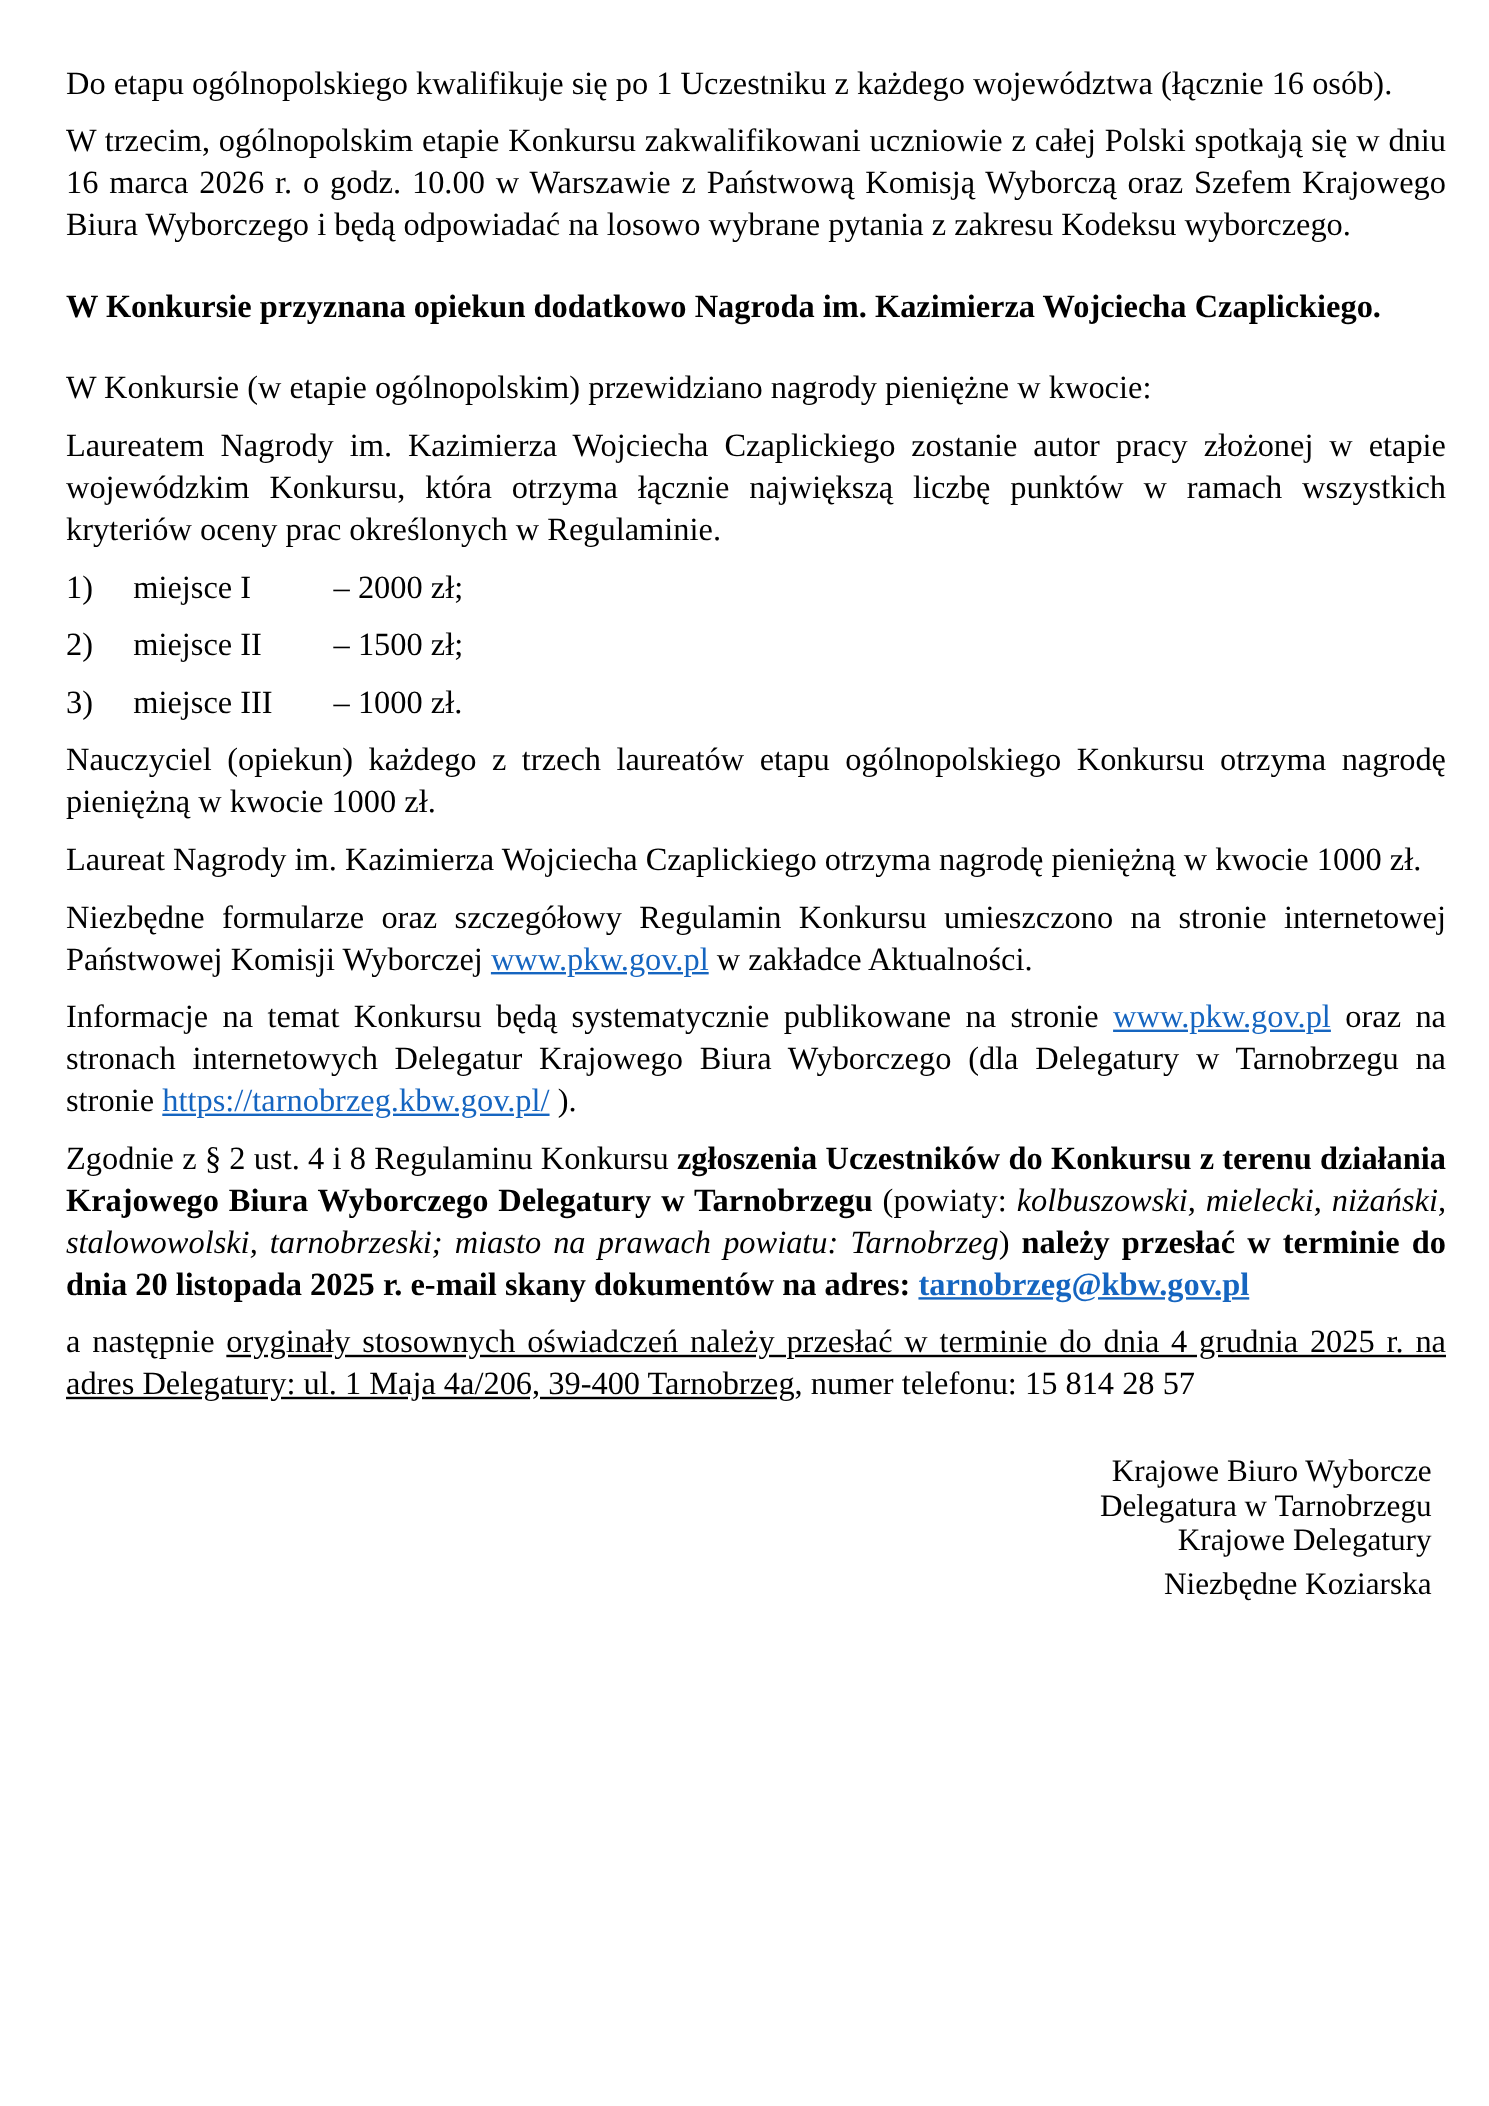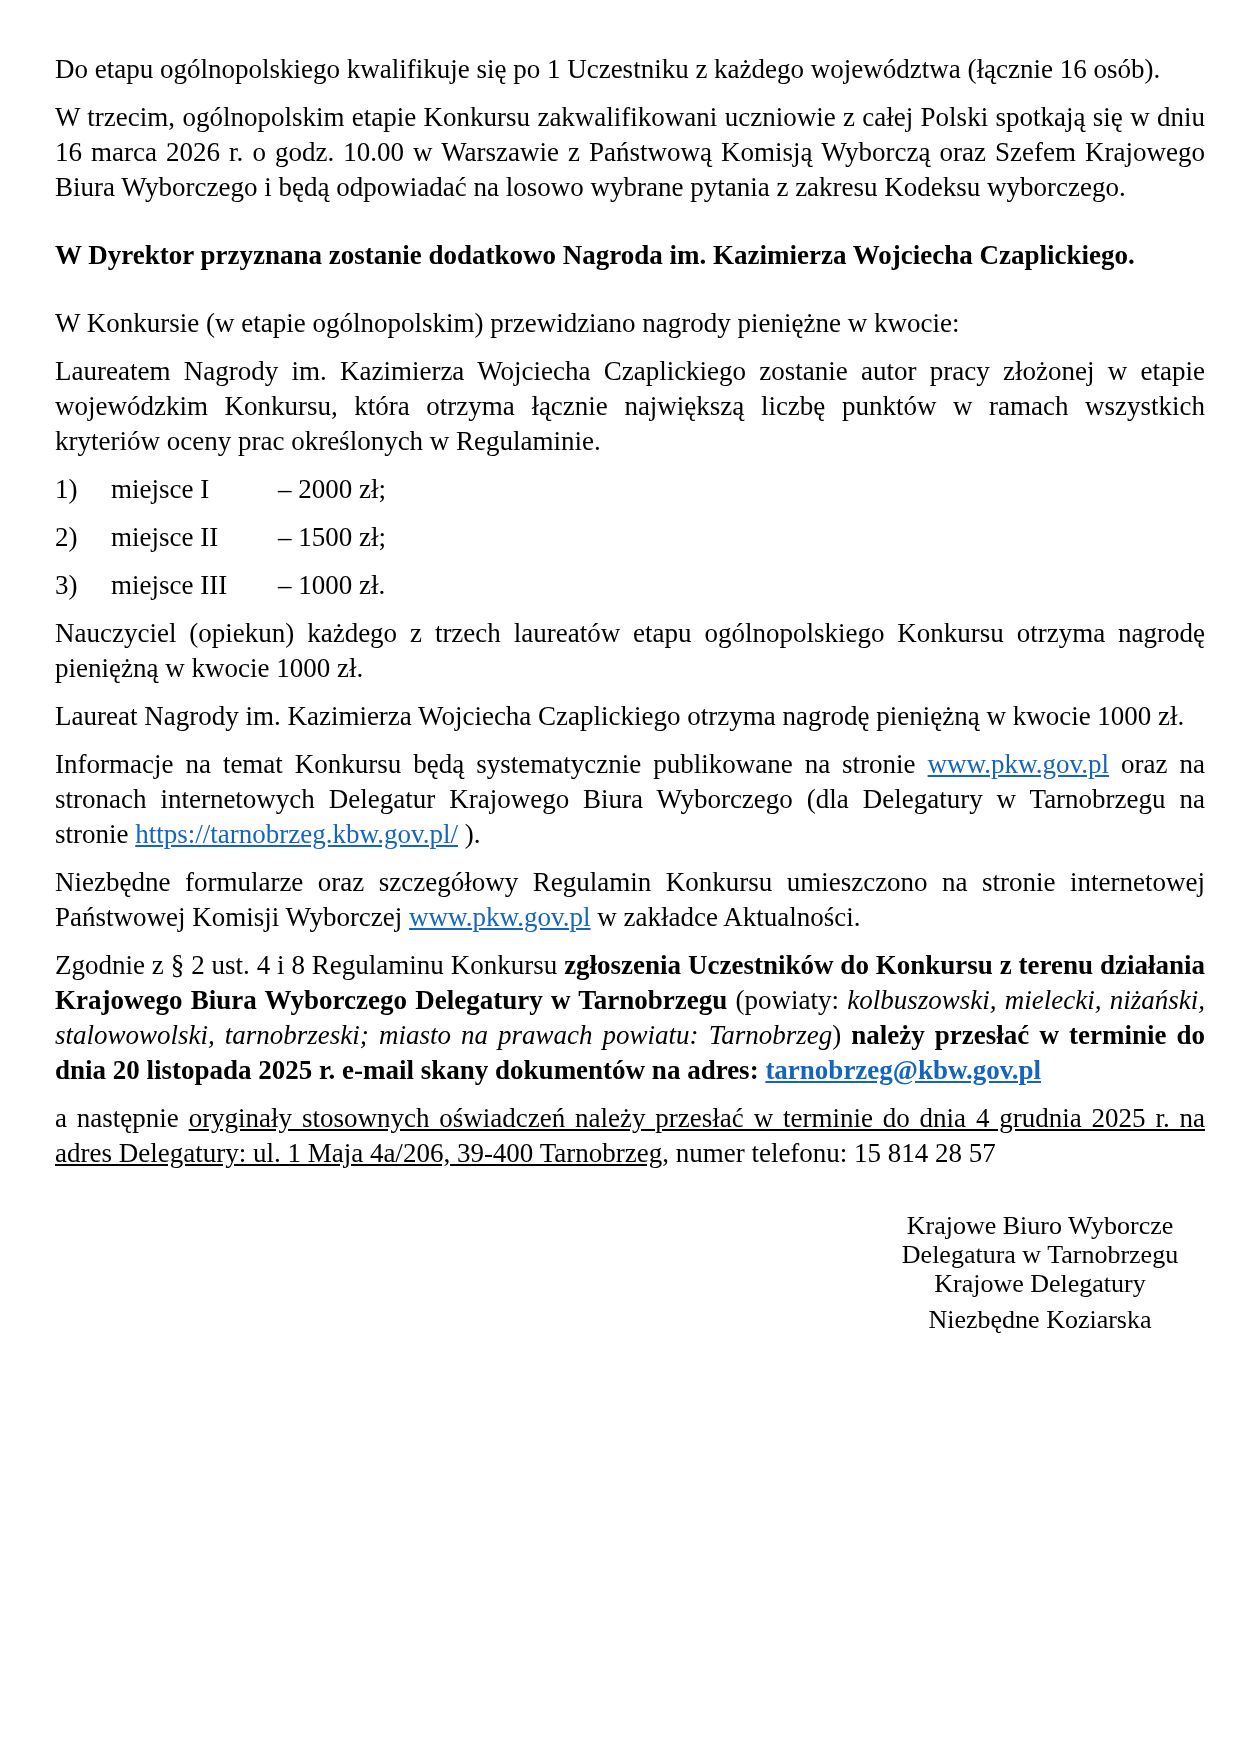--- a/index.html
+++ b/index.html
@@ -45,38 +45,38 @@
     display: flex;
     margin: 0 0 13px 0;
     text-align: left;
   }
   .prize-num   { width: 56px;  flex: 0 0 auto; }
   .prize-label { width: 167px; flex: 0 0 auto; }
   .prize-value { flex: 1 1 auto; }
 
   .signature {
     width: 280px;
-    margin: 40px 25px 0 auto;
-    text-align: center;
+    margin: 40px 12px 0 auto;
+    text-align: right;
     font-size: 26px;
     line-height: 29px;
   }
   .signature .sig-line { display: block; }
   .signature .sig-name { display: block; margin-top: 7px; }
 </style>
 </head>
 <body>
 
 <div class="page">
 
   <p class="para">Do etapu ogólnopolskiego kwalifikuje się po 1 Uczestniku z każdego województwa (łącznie 16 osób).</p>
 
   <p class="para">W trzecim, ogólnopolskim etapie Konkursu zakwalifikowani uczniowie z całej Polski spotkają się w dniu 16 marca 2026 r. o godz. 10.00 w Warszawie z Państwową Komisją Wyborczą oraz Szefem Krajowego Biura Wyborczego i będą odpowiadać na losowo wybrane pytania z zakresu Kodeksu wyborczego.</p>
 
-  <p class="para bold space-above">W Dyrektor przyznana zostanie dodatkowo Nagroda im. Kazimierza Wojciecha Czaplickiego.</p>
+  <p class="para bold space-above">W Konkursie przyznana opiekun dodatkowo Nagroda im. Kazimierza Wojciecha Czaplickiego.</p>
 
   <p class="para space-above">W Konkursie (w etapie ogólnopolskim) przewidziano nagrody pieniężne w kwocie:</p>
 
   <p class="para">Laureatem Nagrody im. Kazimierza Wojciecha Czaplickiego zostanie autor pracy złożonej w etapie wojewódzkim Konkursu, która otrzyma łącznie największą liczbę punktów w ramach wszystkich kryteriów oceny prac określonych w Regulaminie.</p>
 
   <div class="prize-list">
     <div class="prize-row">
       <span class="prize-num">1)</span>
       <span class="prize-label">miejsce I</span>
       <span class="prize-value">– 2000 zł;</span>
@@ -91,25 +91,25 @@
       <span class="prize-label">miejsce III</span>
       <span class="prize-value">– 1000 zł.</span>
     </div>
   </div>
 
   <p class="para">Nauczyciel (opiekun) każdego z trzech laureatów etapu ogólnopolskiego Konkursu otrzyma nagrodę pieniężną w kwocie 1000 zł.</p>
 
   <p class="para">Laureat Nagrody im. Kazimierza Wojciecha Czaplickiego otrzyma nagrodę pieniężną w kwocie 1000 zł.</p>
 
   <p class="para">
-    <span>Informacje na temat Konkursu będą systematycznie publikowane na stronie </span><a class="link">www.pkw.gov.pl</a><span> oraz na stronach internetowych Delegatur Krajowego Biura Wyborczego (dla Delegatury w Tarnobrzegu na stronie </span><a class="link">https://tarnobrzeg.kbw.gov.pl/</a><span> ).</span>
+    <span>Niezbędne formularze oraz szczegółowy Regulamin Konkursu umieszczono na stronie internetowej Państwowej Komisji Wyborczej </span><a class="link">www.pkw.gov.pl</a><span> w zakładce Aktualności.</span>
   </p>
 
   <p class="para">
-    <span>Niezbędne formularze oraz szczegółowy Regulamin Konkursu umieszczono na stronie internetowej Państwowej Komisji Wyborczej </span><a class="link">www.pkw.gov.pl</a><span> w zakładce Aktualności.</span>
+    <span>Informacje na temat Konkursu będą systematycznie publikowane na stronie </span><a class="link">www.pkw.gov.pl</a><span> oraz na stronach internetowych Delegatur Krajowego Biura Wyborczego (dla Delegatury w Tarnobrzegu na stronie </span><a class="link">https://tarnobrzeg.kbw.gov.pl/</a><span> ).</span>
   </p>
 
   <p class="para">
     <span>Zgodnie z § 2 ust. 4 i 8 Regulaminu Konkursu </span><span class="bold">zgłoszenia Uczestników do Konkursu z terenu działania Krajowego Biura Wyborczego Delegatury w Tarnobrzegu </span><span>(powiaty: </span><span class="italic">kolbuszowski, mielecki, niżański, stalowowolski, tarnobrzeski; miasto na prawach powiatu: Tarnobrzeg</span><span>) </span><span class="bold">należy przesłać w terminie do dnia 20 listopada 2025 r. e-mail skany dokumentów na adres: </span><a class="link bold">tarnobrzeg@kbw.gov.pl</a>
   </p>
 
   <p class="para">
     <span>a następnie </span><span class="underline">oryginały stosownych oświadczeń należy przesłać w terminie do dnia 4 grudnia 2025 r. na adres Delegatury: ul. 1 Maja 4a/206, 39-400 Tarnobrzeg,</span><span> numer telefonu: 15 814 28 57</span>
   </p>
 

